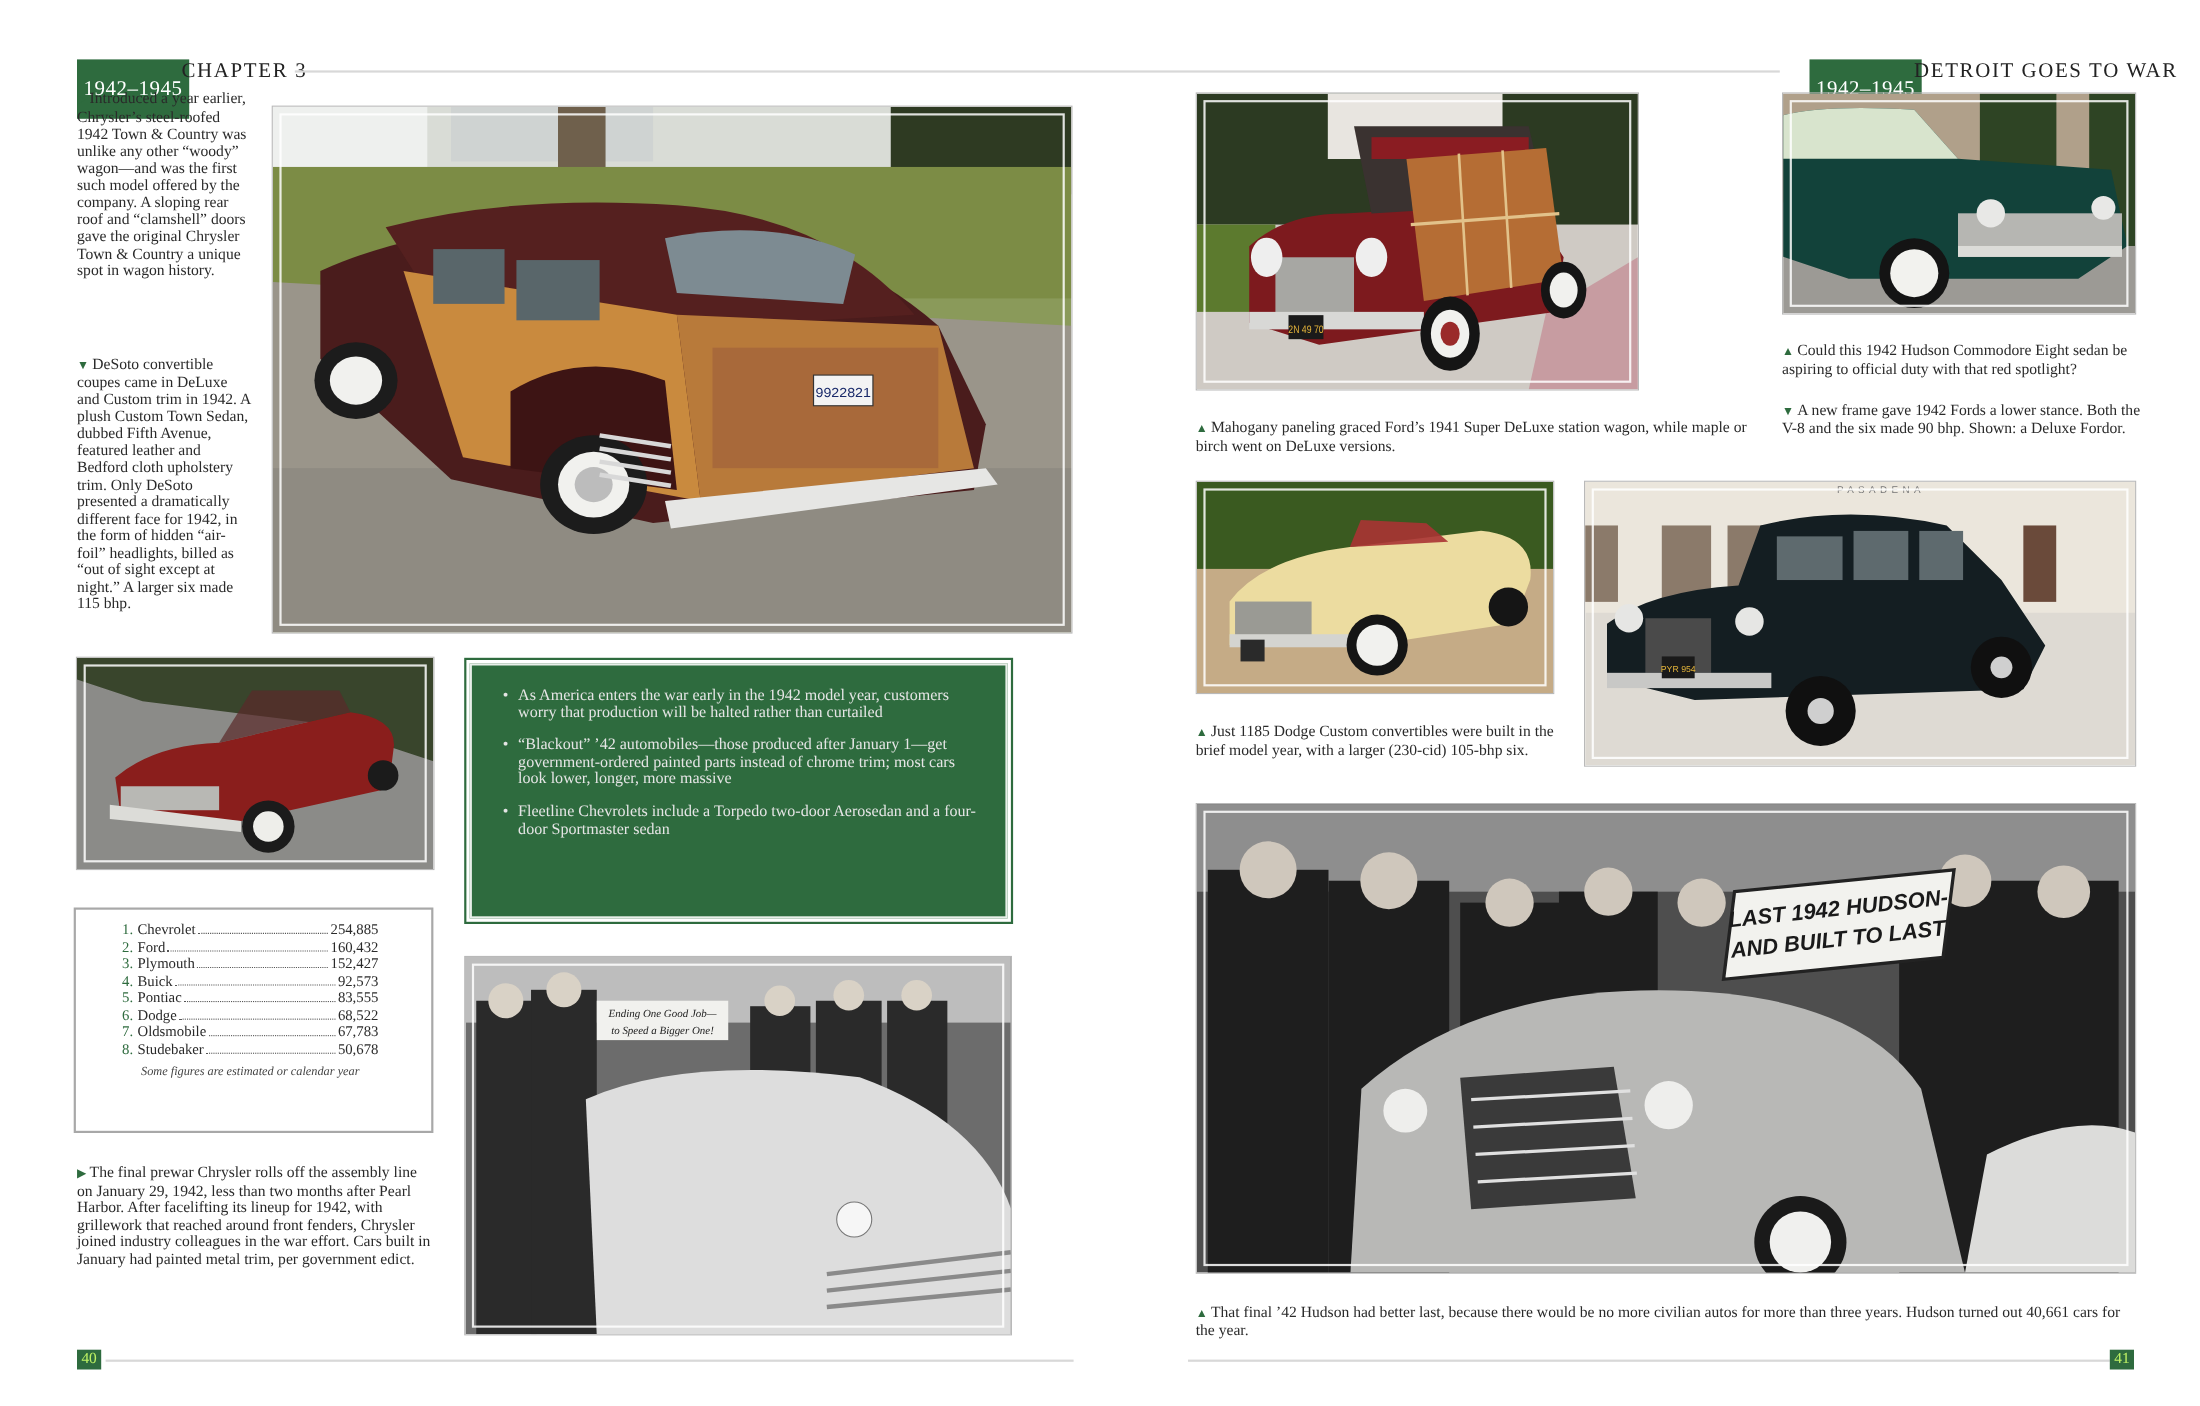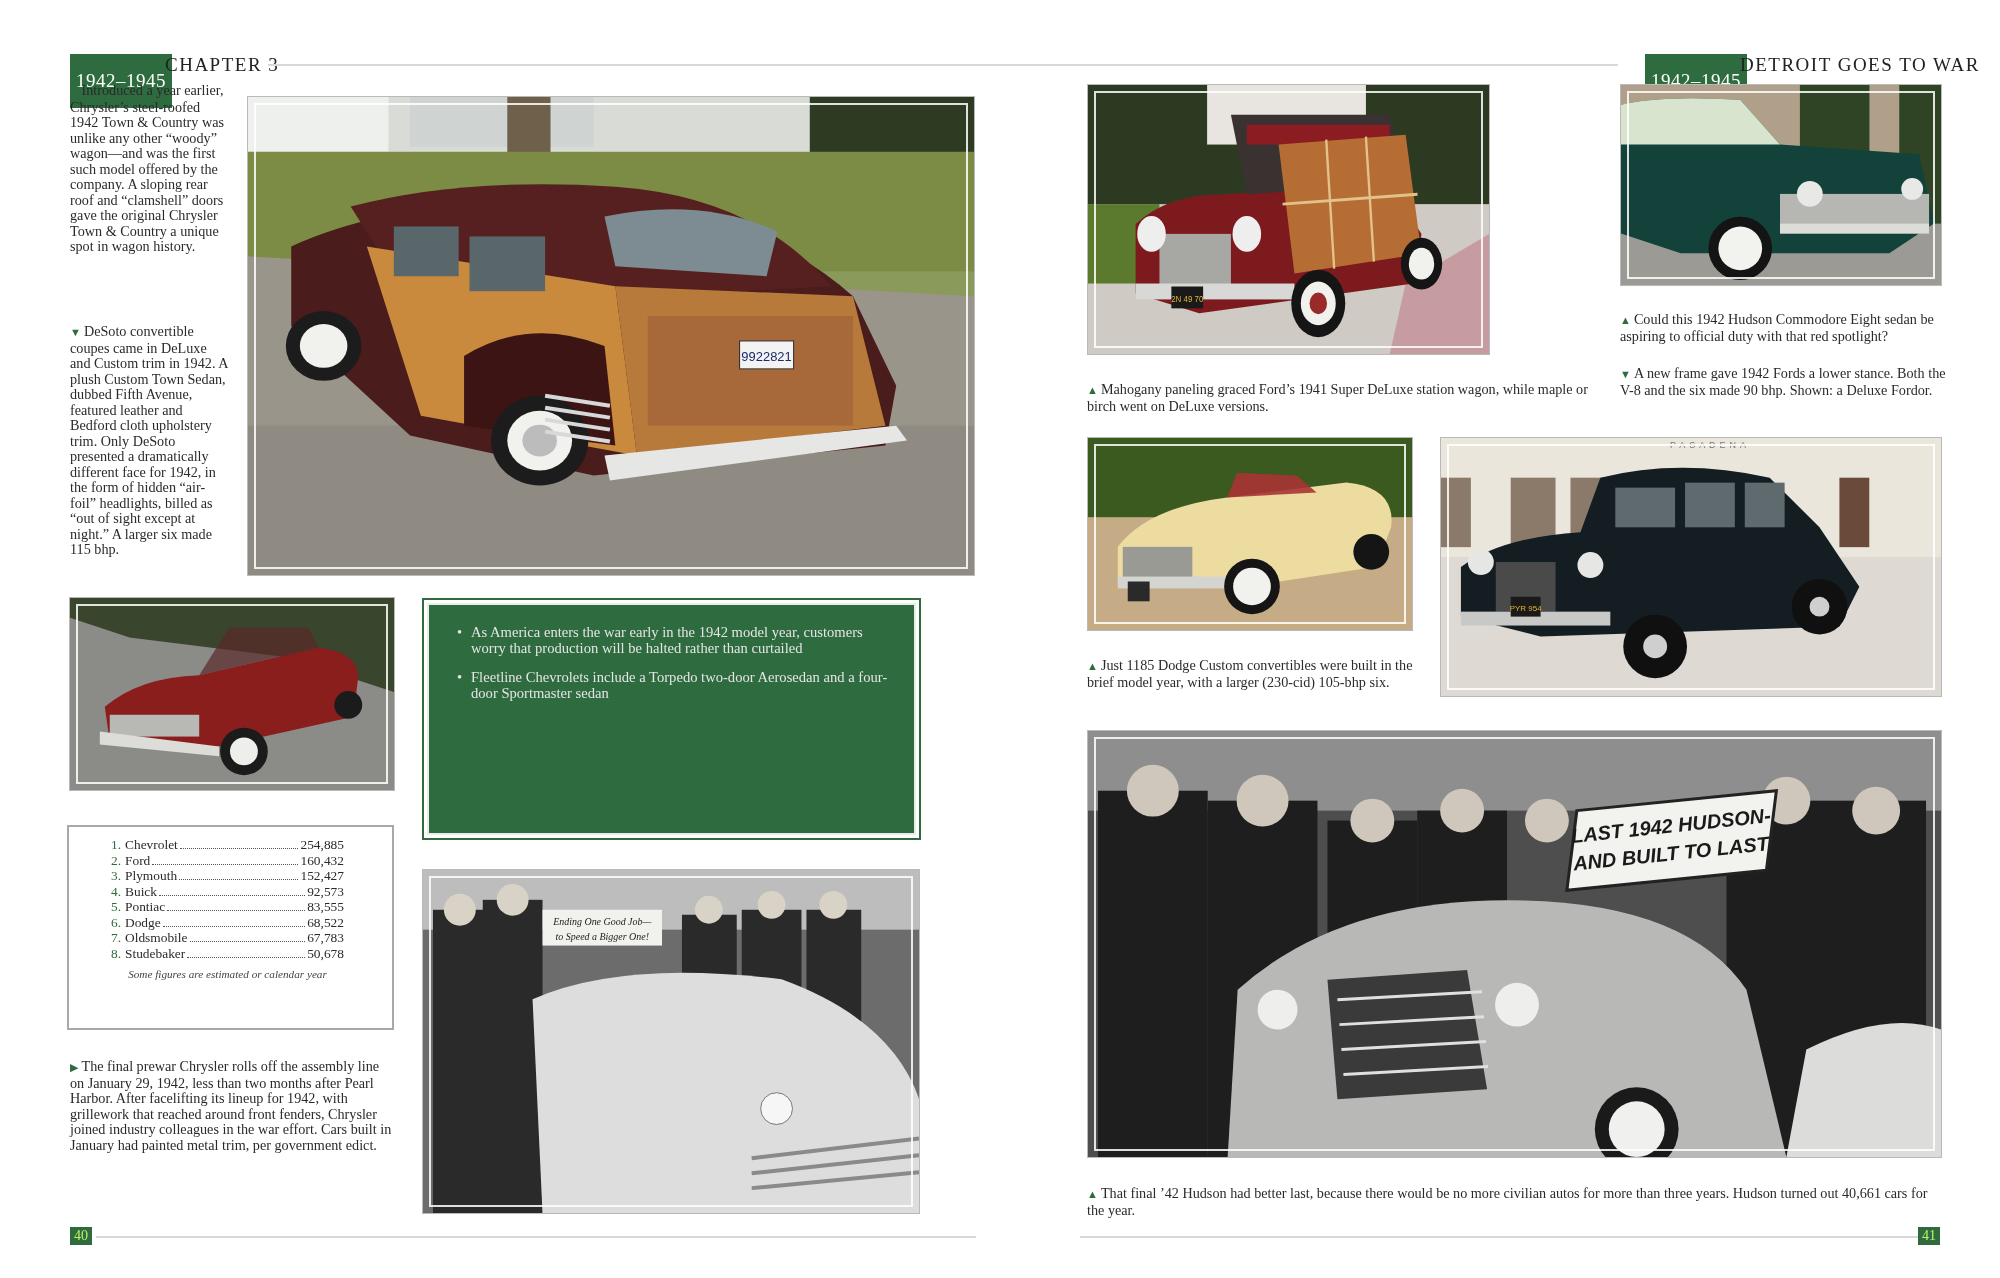--- a/index.html
+++ b/index.html
@@ -95,20 +95,21 @@
       <circle cx="175" cy="155" r="24" fill="#1b1b1b"></circle>
         <circle cx="175" cy="155" r="14" fill="#eeeeea"></circle>
       <circle cx="280" cy="108" r="14" fill="#1b1b1b"></circle>
     </svg>
   </div>
 
   <div class="sidebar-box" style="left:422px;top:598px;width:499px;height:242px">
     <div class="sidebar-inner">
       <ul>
         <li>As America enters the war early in the 1942 model year, customers worry that production will be halted rather than curtailed</li>
+        <li>“Blackout” ’42 automobiles—those produced after January 1—get government-ordered painted parts instead of chrome trim; most cars look lower, longer, more massive</li>
         <li>Fleetline Chevrolets include a Torpedo two-door Aerosedan and a four-door Sportmaster sedan</li>
       </ul>
     </div>
   </div>
 
   <div class="prod-box" style="left:67px;top:825px;width:327px;height:205px">
     <div class="prod-list">
       <div class="prod-row">
           <span class="num">1.</span>
           <span>Chevrolet</span>

